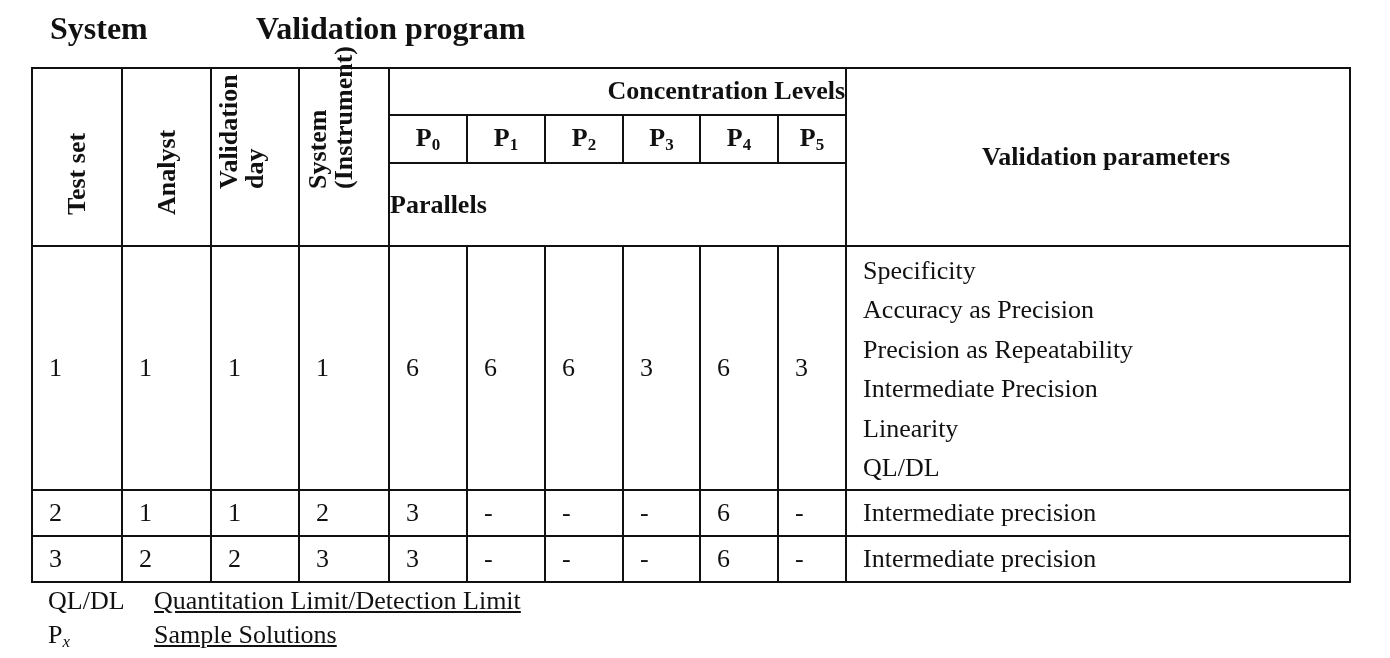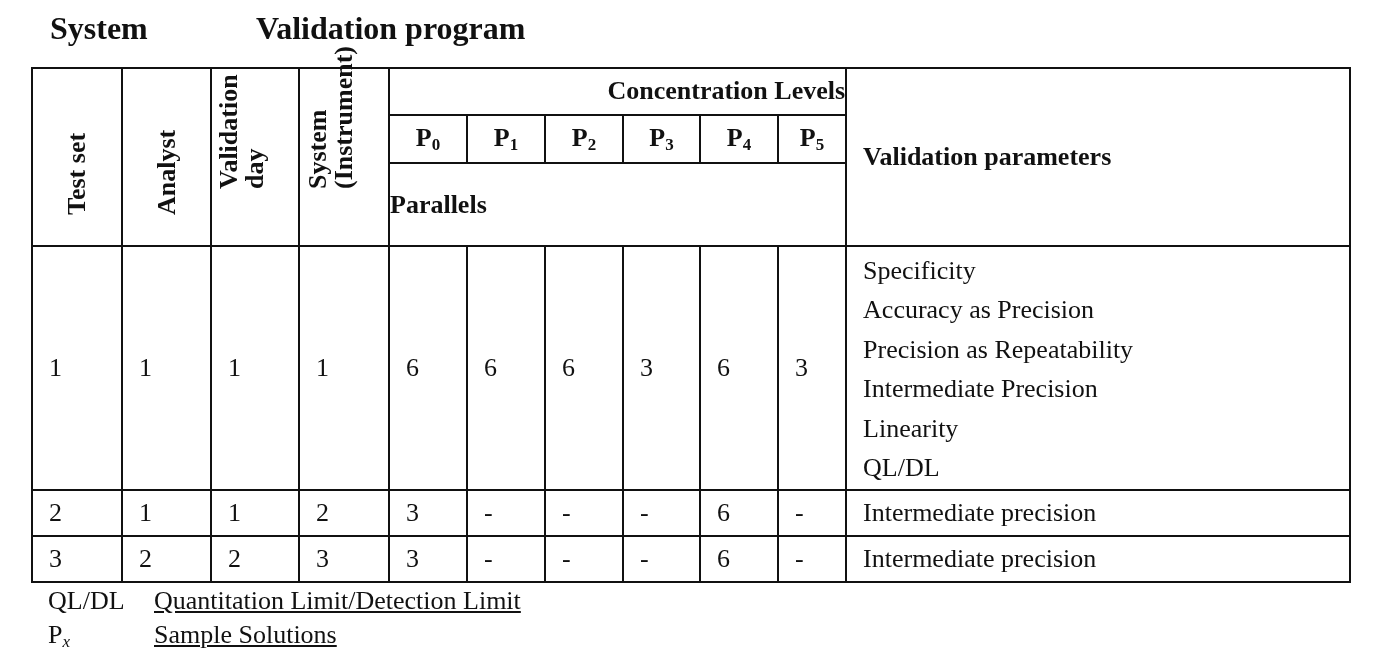--- a/index.html
+++ b/index.html
@@ -25,21 +25,21 @@
     position:absolute; left:50%; bottom:4px;
     transform-origin:0 0;
     transform:rotate(-90deg) translate(0,-50%);
     white-space:nowrap; text-align:left; line-height:26px;
     font-weight:bold; font-size:26px;
   }
   .conc { height:44px; text-align:right; }
   .pcell { height:46px; text-align:center;font-family:Liberation Serif, serif; }
   .pcell sub { font-size:17px; vertical-align:-4px; }
   .par { height:80px; text-align:left; }
-  .vp-head { text-align:left; padding-left:16px !important; }
+  .vp-head { text-align:center; padding-left:16px !important; }
   td.val { padding-left:16px !important; vertical-align:middle; }
   tr.r1 td { height:242px; }
   tr.r2 td, tr.r3 td { height:44px; }
   .plist { line-height:39.5px; padding-top:2px; }
   .footnotes { position:absolute; left:48px; top:584px; font-size:26px; line-height:34px; }
   .fn { position:relative; height:34px; white-space:nowrap; }
   .fn .k { position:absolute; left:0; }
   .fn .v { position:absolute; left:106px;text-decoration:underline; }
   .fn .k sub { font-size:17px; font-style:italic; vertical-align:-4px; }
 </style>

